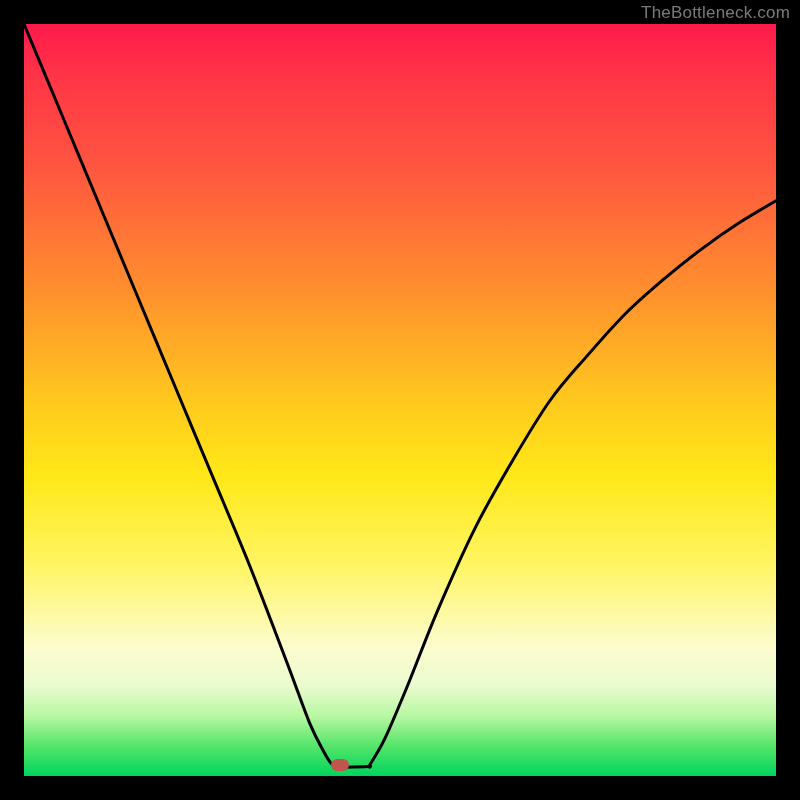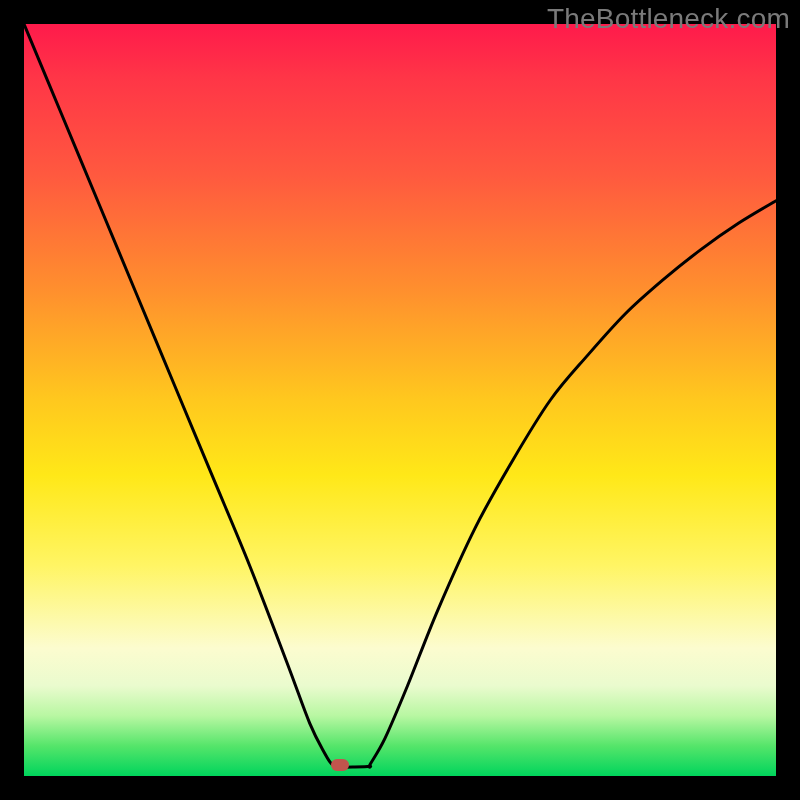--- a/index.html
+++ b/index.html
@@ -54,21 +54,21 @@
     height: 12px;
     border-radius: 6px / 6px;
     background: #c1554d;
     transform: translate(-50%, -50%);
   }
   .watermark {
     position: absolute;
     top: 3px;
     right: 10px;
     color: #7a7a7a;
-    font-size: 28px;
+    font-size: 17px;
     font-weight: 500;
     letter-spacing: 0.2px;
   }
 </style>
 </head>
 <body>
 
 <div class="frame">
 
   <div class="plot-area">

